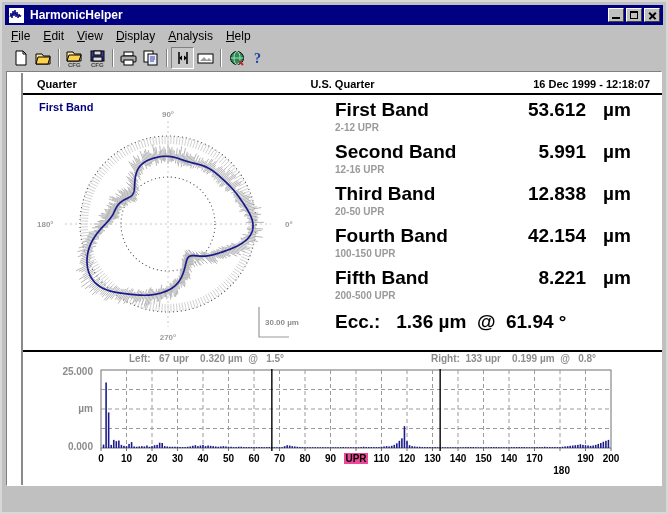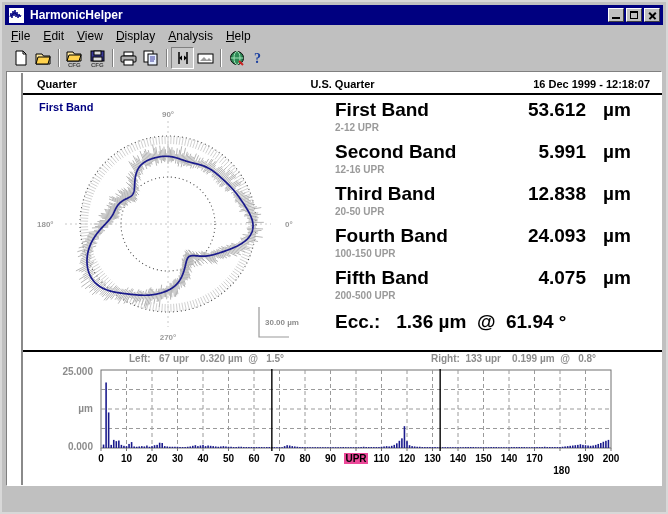--- a/index.html
+++ b/index.html
@@ -813,27 +813,27 @@
         </div>
         <div class="band">
           <div class="band-name">Third Band</div>
           <div class="band-range">20-50 UPR</div>
           <div class="band-val">12.838</div>
           <div class="band-unit">µm</div>
         </div>
         <div class="band">
           <div class="band-name">Fourth Band</div>
           <div class="band-range">100-150 UPR</div>
-          <div class="band-val">24.093</div>
+          <div class="band-val">42.154</div>
           <div class="band-unit">µm</div>
         </div>
         <div class="band">
           <div class="band-name">Fifth Band</div>
           <div class="band-range">200-500 UPR</div>
-          <div class="band-val">4.075</div>
+          <div class="band-val">8.221</div>
           <div class="band-unit">µm</div>
         </div>
         <div class="ecc">Ecc.:   1.36 µm  @  61.94 °</div>
       </div>
 
       <div class="hdivider"></div>
 
       <div class="spec">
         <div class="spec-lr spec-left">Left:   67 upr    0.320 µm  @   1.5°</div>
         <div class="spec-lr spec-right">Right:  133 upr    0.199 µm  @   0.8°</div>

